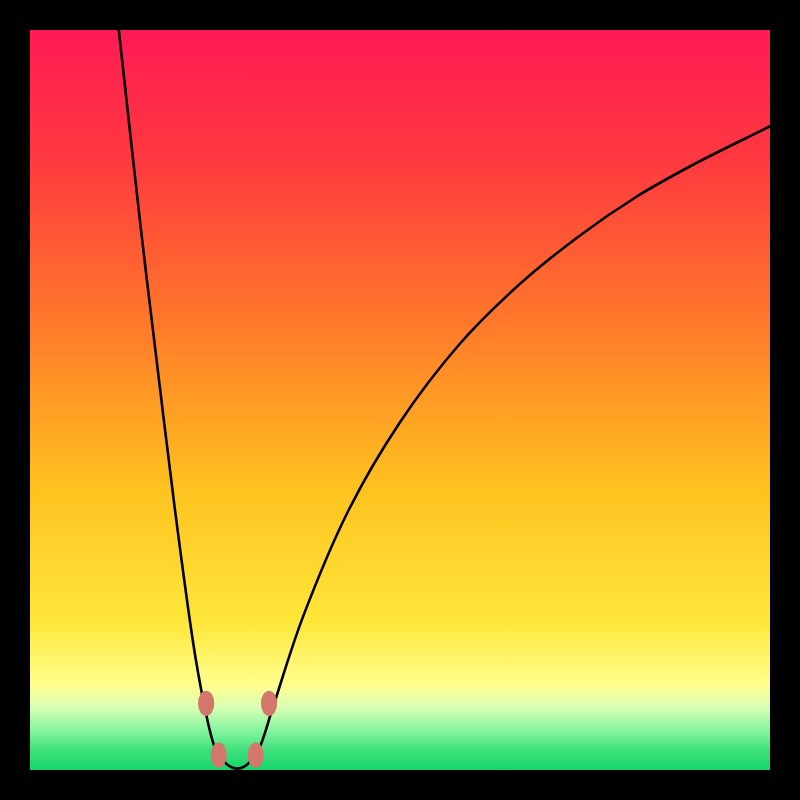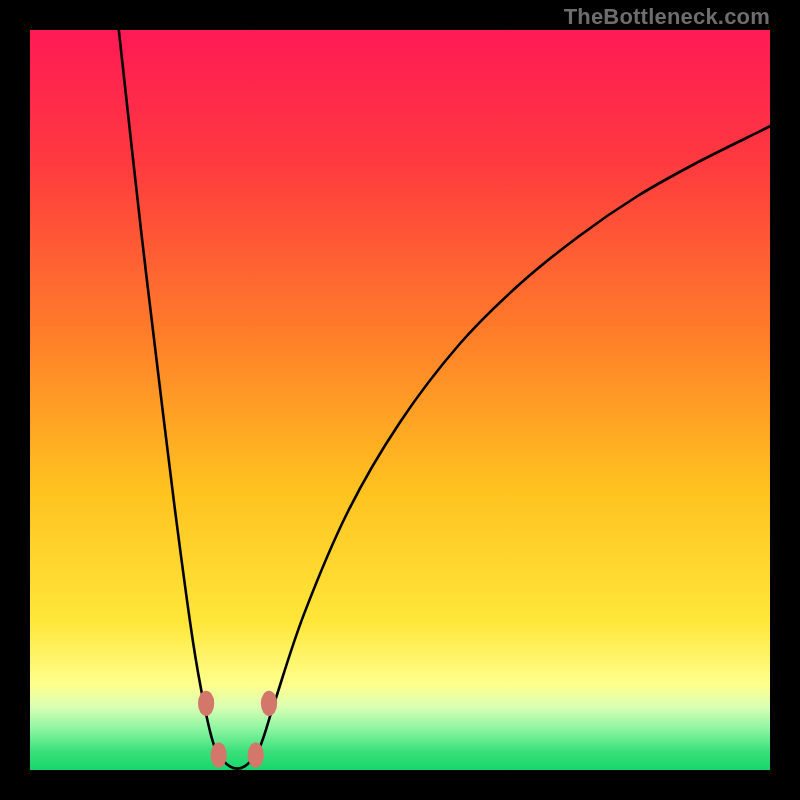--- a/index.html
+++ b/index.html
@@ -44,21 +44,20 @@
     overflow: visible;
   }
   .marker {
     fill: #d4776b;
   }
 </style>
 </head>
 <body>
 
 <div class="stage">
-  <div class="watermark">TheBottleneck.com</div>
   <div class="inner">
     <svg class="gradient" viewBox="0 0 100 100" preserveAspectRatio="none">
       <defs>
         <linearGradient id="bg-grad" x1="0" y1="0" x2="0" y2="1">
             <stop offset="0%" stop-color="#ff1a55"></stop>
             <stop offset="18%" stop-color="#ff3a3f"></stop>
             <stop offset="40%" stop-color="#ff7a2a"></stop>
             <stop offset="62%" stop-color="#ffc21f"></stop>
             <stop offset="80%" stop-color="#ffe73a"></stop>
             <stop offset="88.5%" stop-color="#ffff8e"></stop>

